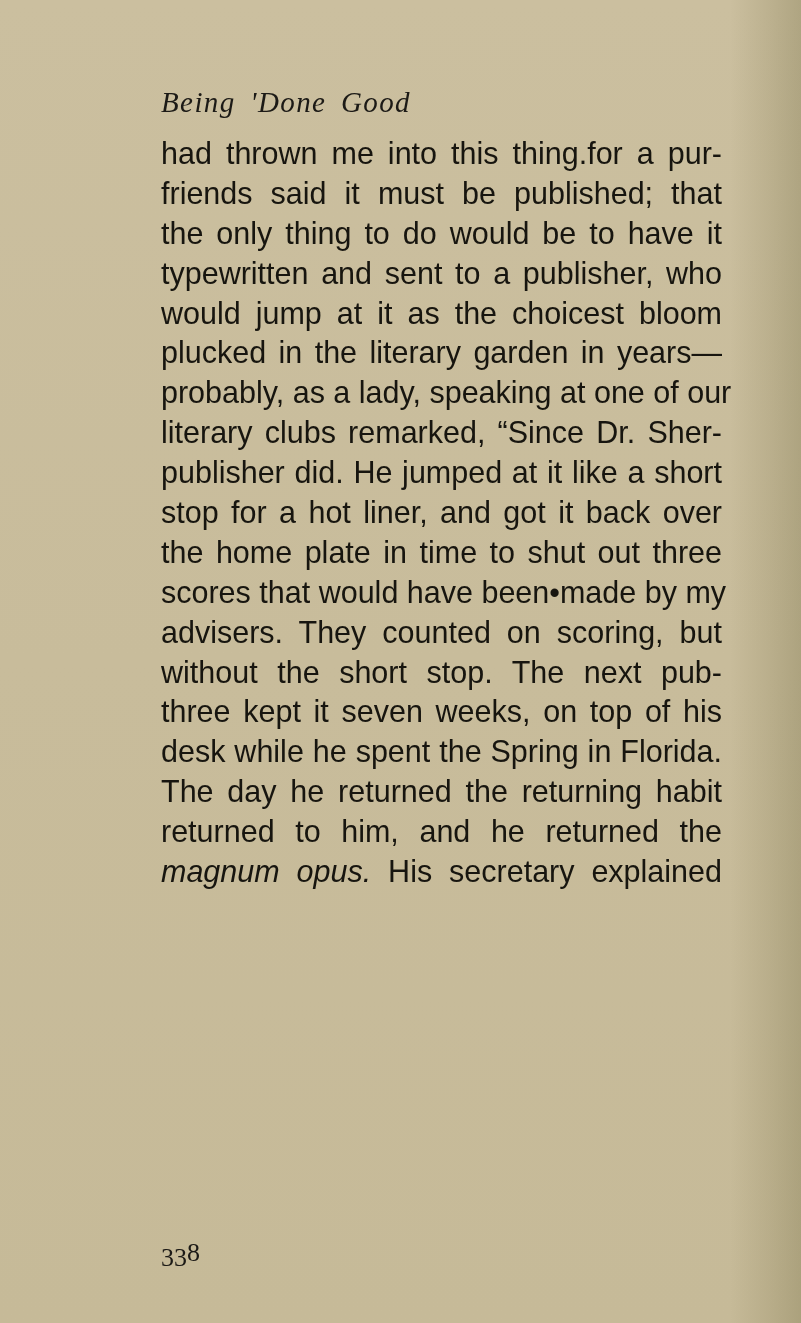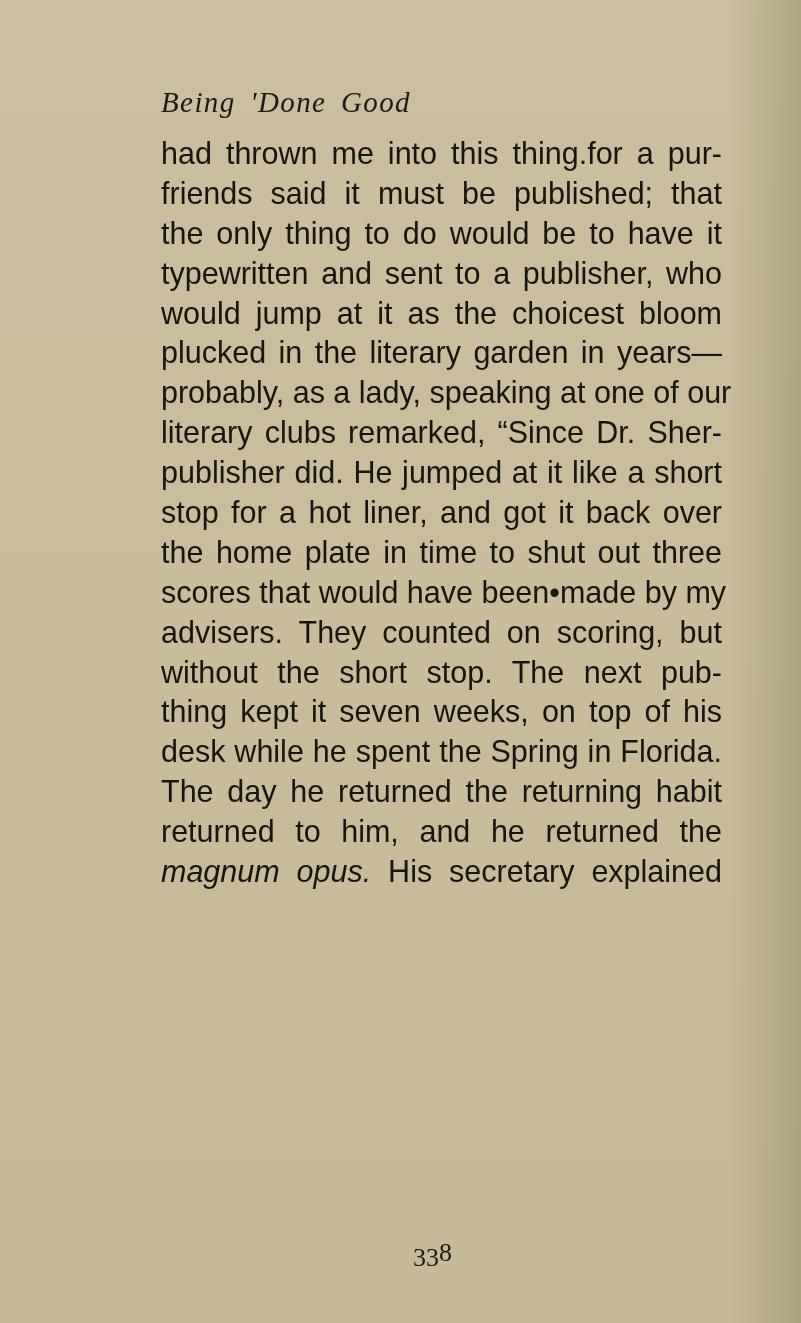--- a/index.html
+++ b/index.html
@@ -61,21 +61,21 @@
       text-align-last: justify;
     }
     .line em {
       font-style: italic;
     }
     .folio {
       position: absolute;
       left: 161px;
       width: 561px;
       top: 1236px;
-      text-align: center;
+      text-align: left;
       font-family: "Liberation Serif", serif;
       font-size: 26px;
       color: #1c1a16;
       line-height: 34px;
       padding-right: 18px;
       box-sizing: border-box;
     }
     .folio sup {
       font-size: 26px;
       vertical-align: 5px;
@@ -96,21 +96,21 @@
     <span class="line">would jump at it as the choicest bloom</span>
     <span class="line">plucked in the literary garden in years—</span>
     <span class="line">probably, as a lady, speaking at one of our</span>
     <span class="line">literary clubs remarked, “Since Dr. Sher-</span>
     <span class="line">publisher did.  He jumped at it like a short</span>
     <span class="line">stop for a hot liner, and got it back over</span>
     <span class="line">the home plate in time to shut out three</span>
     <span class="line">scores that would have been•made by my</span>
     <span class="line">advisers.  They counted on scoring, but</span>
     <span class="line">without the short stop.  The next pub-</span>
-    <span class="line">thing kept it seven weeks, on top of his</span>
+    <span class="line">three kept it seven weeks, on top of his</span>
     <span class="line">desk while he spent the Spring in Florida.</span>
     <span class="line">The day he returned the returning habit</span>
     <span class="line">returned to him, and he returned the</span>
     <span class="line last"><em>magnum opus.</em> <span>His secretary explained</span></span>
   </div>
 
   <div class="folio"><span>33</span><sup>8</sup></div>
 
 </div>
 

